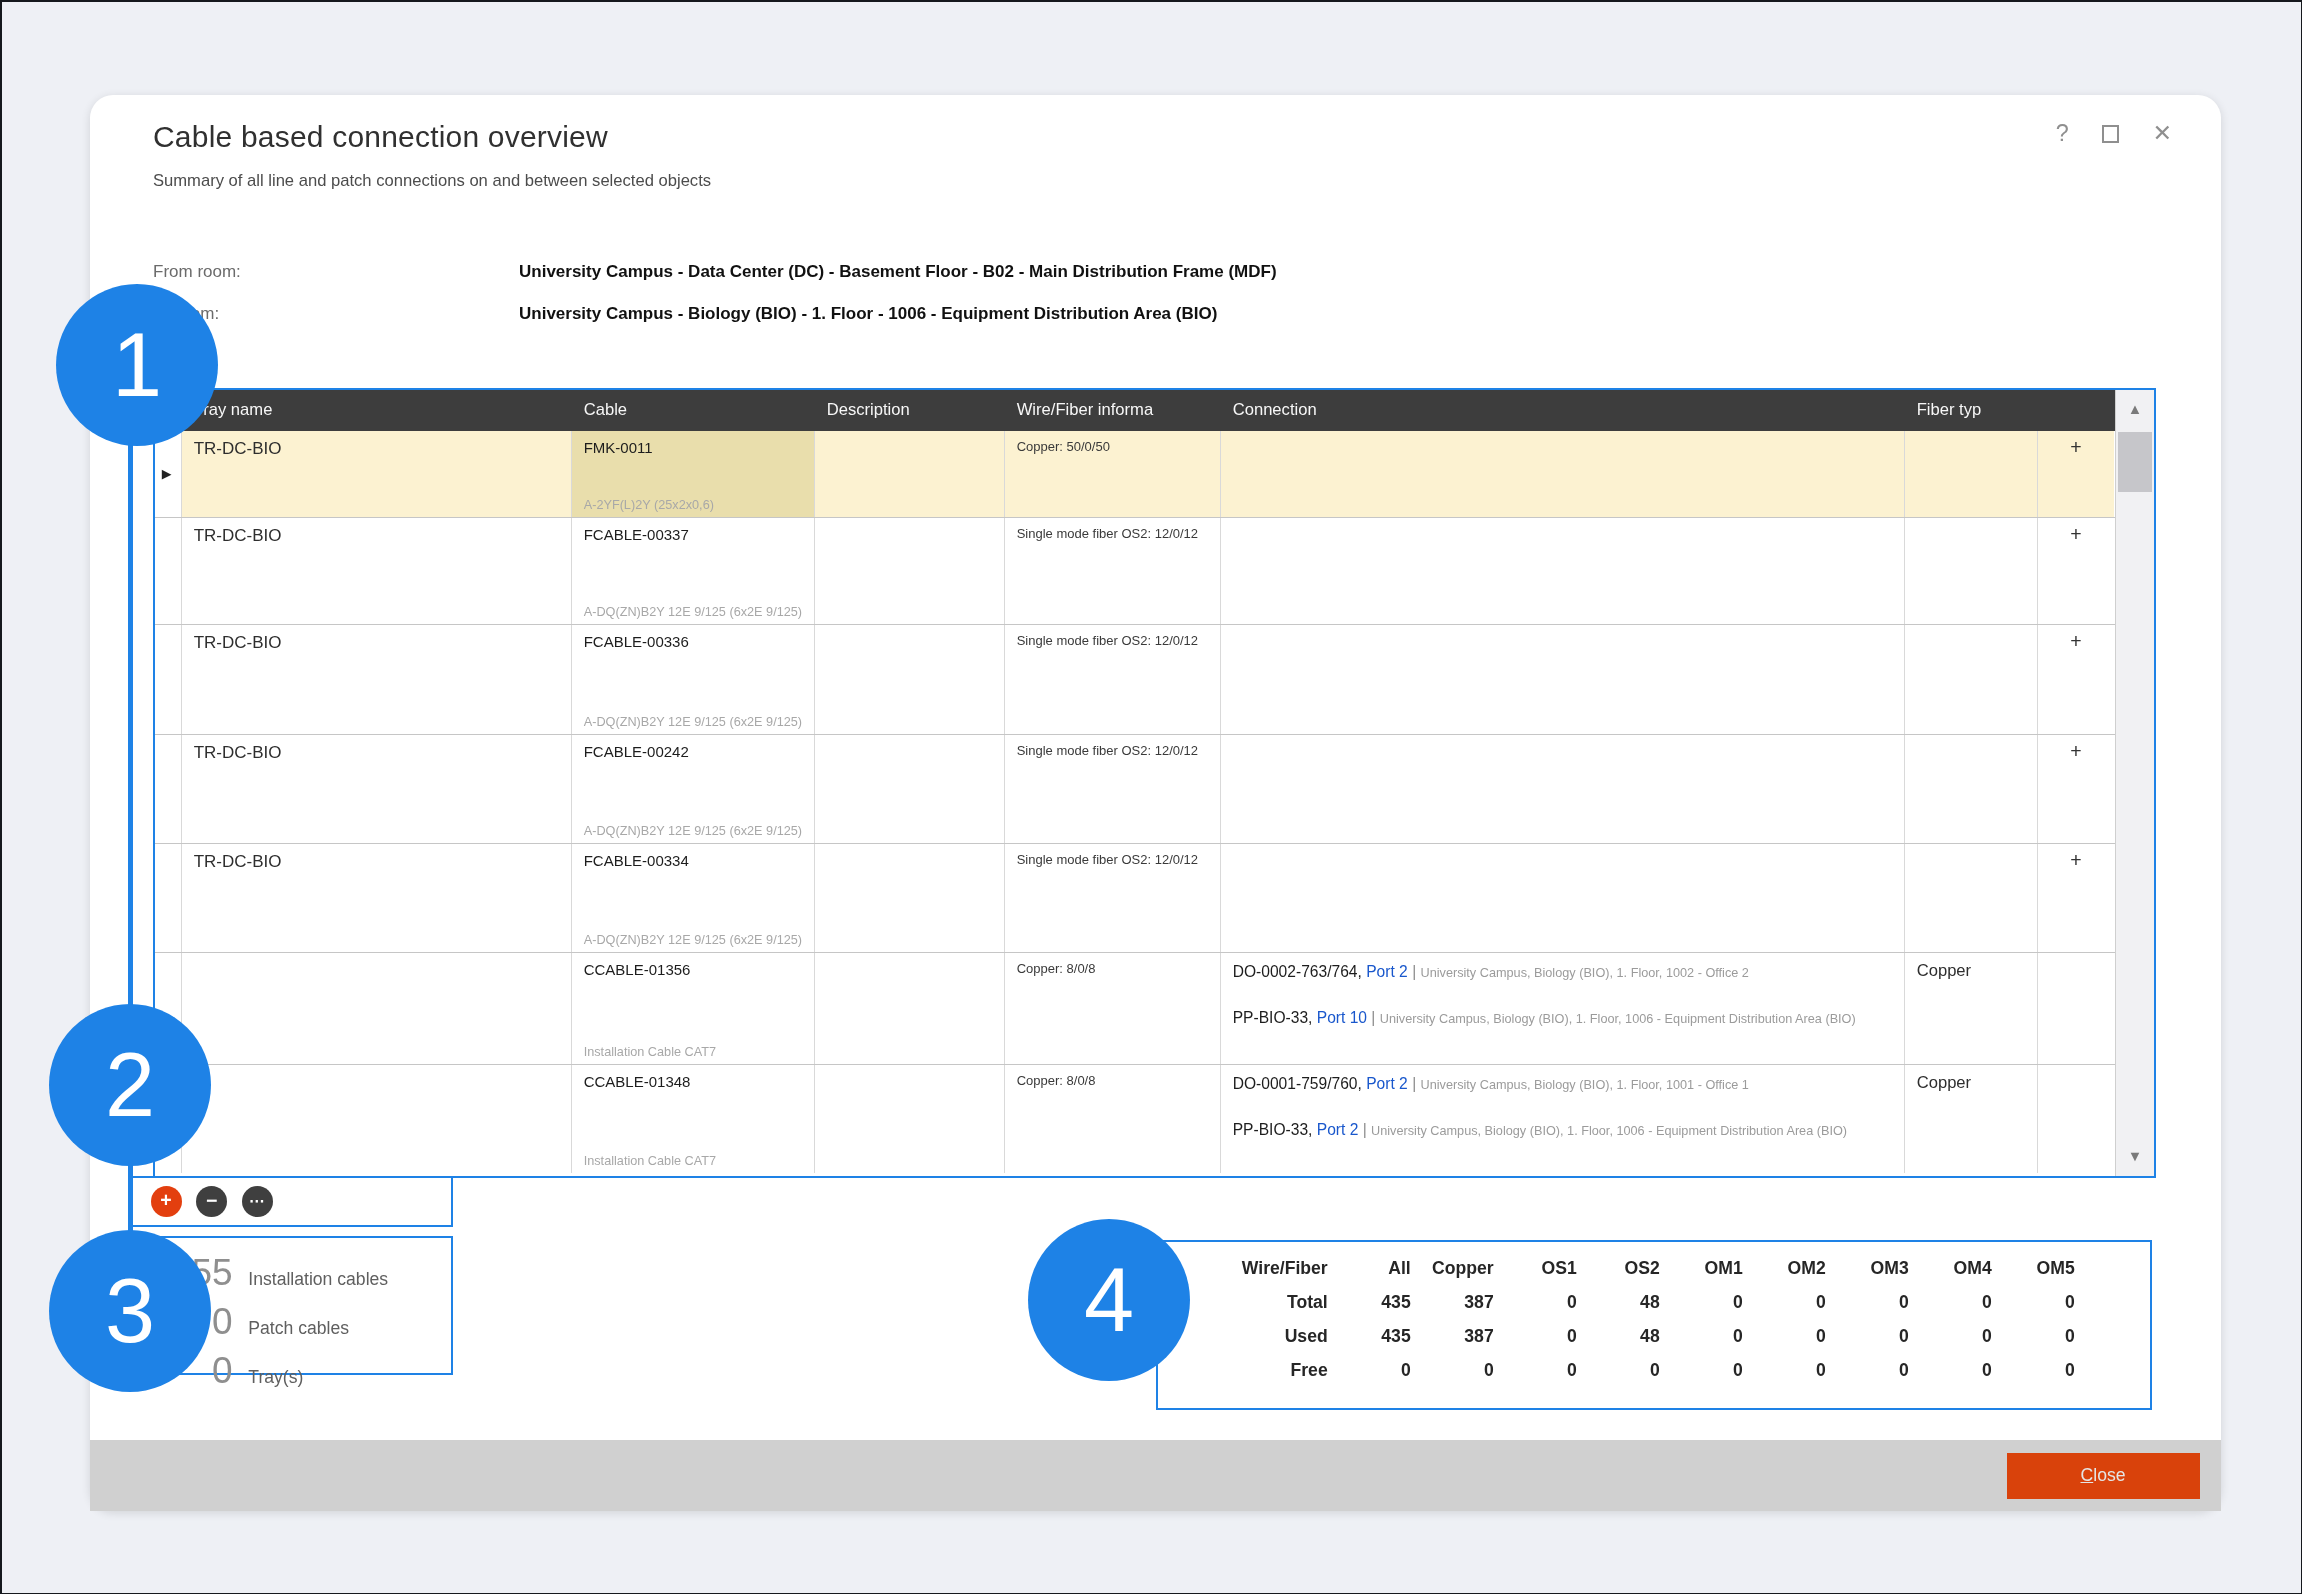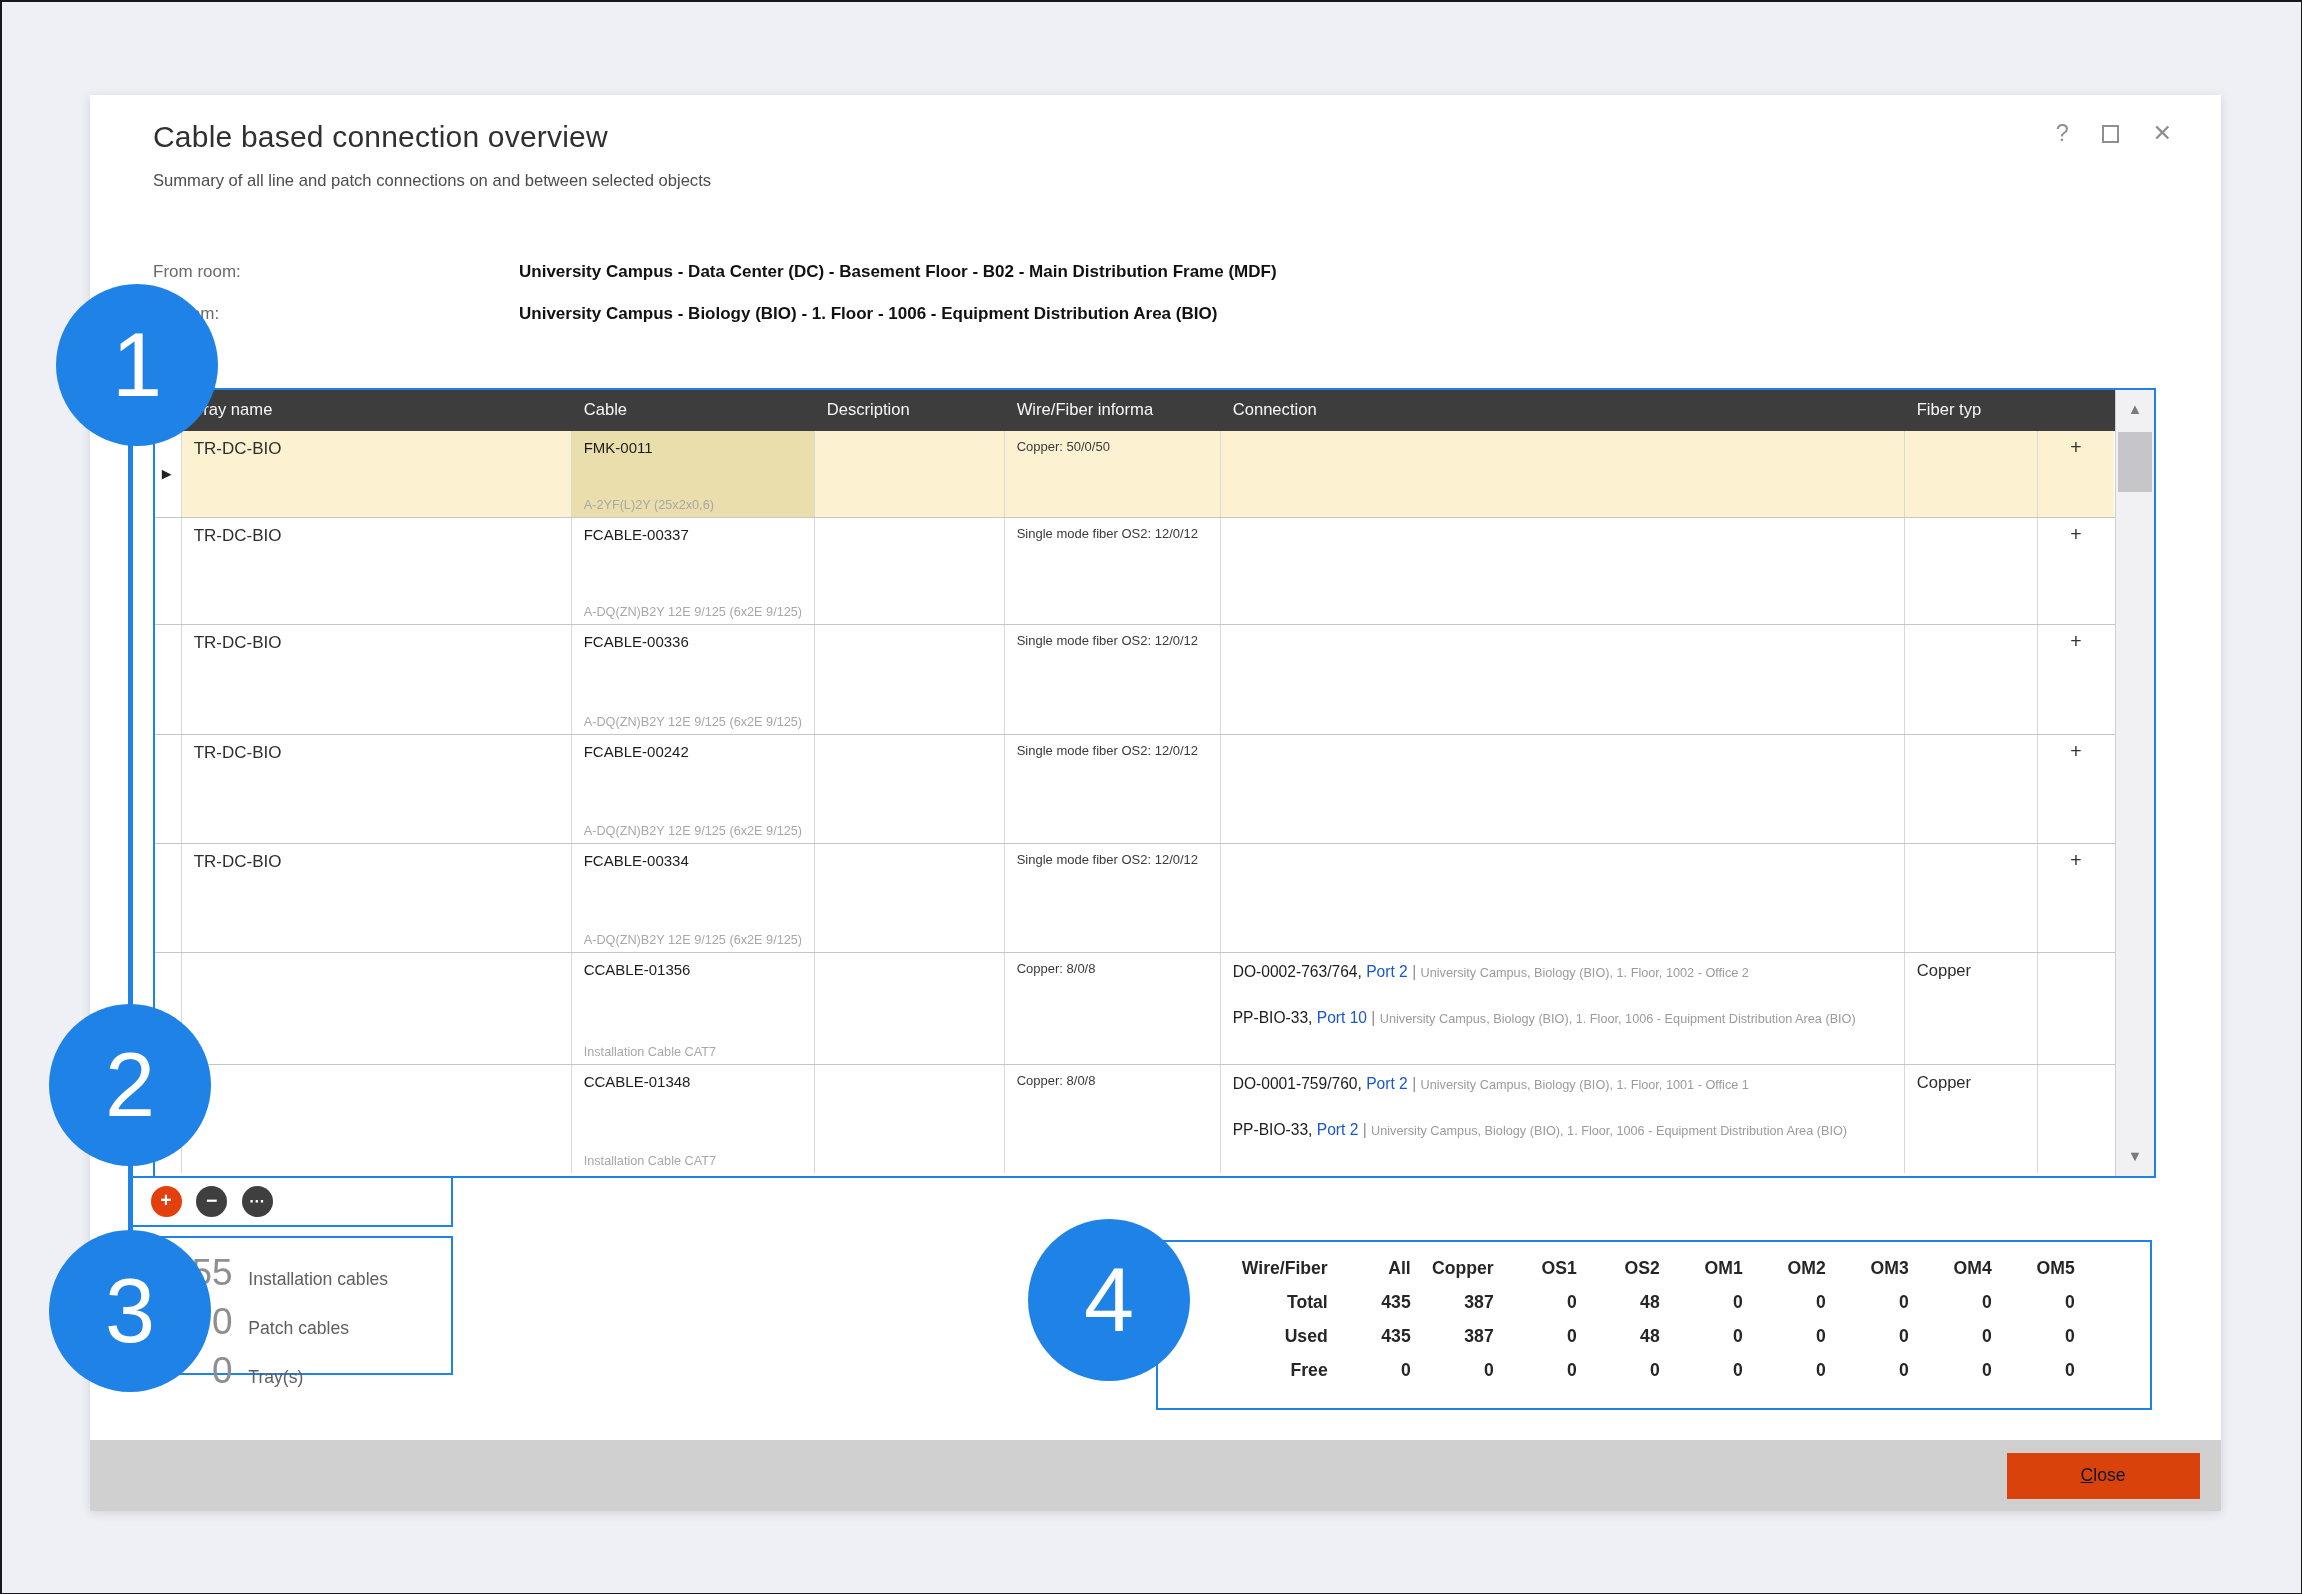--- a/index.html
+++ b/index.html
@@ -3,21 +3,21 @@
 <meta charset="utf-8">
 <style>
   * { margin:0; padding:0; box-sizing:border-box; }
   html,body { background:#dfe3ea; }
   body { font-family:"Liberation Sans", sans-serif; }
   .screen { position:relative; width:2303px; height:1595px; background:#eef0f5;
             border:2px solid #15181d; overflow:hidden; }
 
   
   .dialog { position:absolute; left:88px; top:93px; width:2131px; height:1416px;
-            background:#fff; box-shadow:0 2px 9.8px rgba(0,0,0,.12); }
+            background:#fff; box-shadow:0 2px 9.8px rgba(0,0,0,.12);border-radius:23px; }
   .dlg-title { position:absolute; left:63px; top:25px; font-size:30px; color:#303030; letter-spacing:0.2px; }
   .dlg-subtitle { position:absolute; left:63px; top:76px; font-size:16.6px; color:#4c4c4c; }
   .win-controls { position:absolute; top:27px; right:49px; display:flex; gap:33px; align-items:center; color:#8f8f8f; }
   .win-controls .wc { font-size:23.4px; line-height:23.4px; cursor:default; }
   .wc-max { width:17.6px; height:17.6px; border:2px solid #8f8f8f; }
 
   
   .info { position:absolute; left:63px; top:156px; }
   .info-row { display:flex; height:42px; align-items:center; }
   .info-label { width:366px; font-size:17px; color:#6b6b6b; }
@@ -78,21 +78,21 @@
 
   
   .summary { position:absolute; left:1066px; top:1145px; width:996px; height:170px;
              border:2.9px solid #1e82e6; background:#fff; padding:15.6px 0 0 13.7px; }
   .sum-row { display:grid; grid-template-columns:156px repeat(9, 83px); height:34px; }
   .sum-cell { text-align:right; font-size:17.6px; font-weight:700; color:#262626; }
 
   
   .footer { position:absolute; left:0; top:1345px; width:100%; height:71px; background:#d0d0d0; }
   .close-btn { position:absolute; right:21.5px; top:12.7px; width:193px; height:46px;
-               background:#d9420b; color:#0f172a; border:none; font-size:17.6px;
+               background:#d9420b; color:#e5e5e5; border:none; font-size:17.6px;
                font-family:"Liberation Sans", sans-serif; cursor:pointer; display:block; }
   .close-btn::first-letter { text-decoration:underline; }
 
   
   .ann-line { position:absolute; left:126px; top:363px; width:4.9px; height:946px; background:#1e82e6; z-index:40; }
   .ann-circle { position:absolute; width:162px; height:162px; border-radius:50%;
                 background:#1e82e6; color:#fff; z-index:50; display:flex;
                 align-items:center; justify-content:center; font-size:90px; }
   .ann-1 { left:54px;  top:282px; }
   .ann-2 { left:47px;  top:1002px; }

